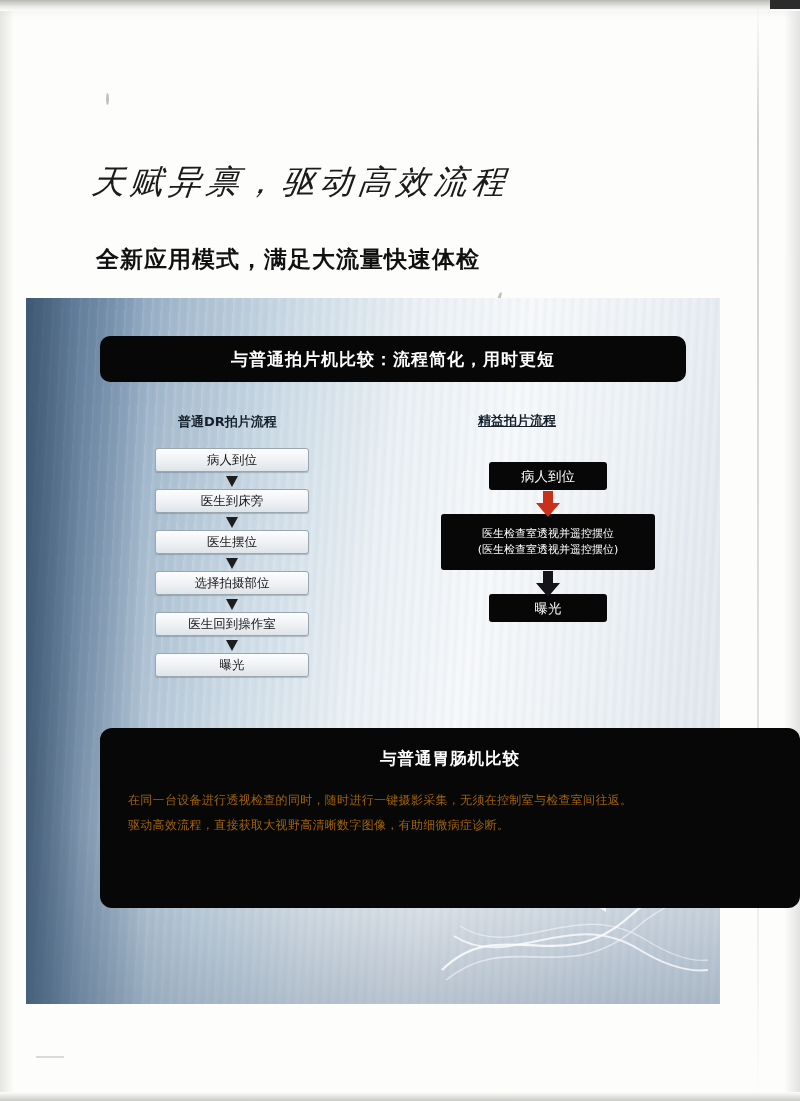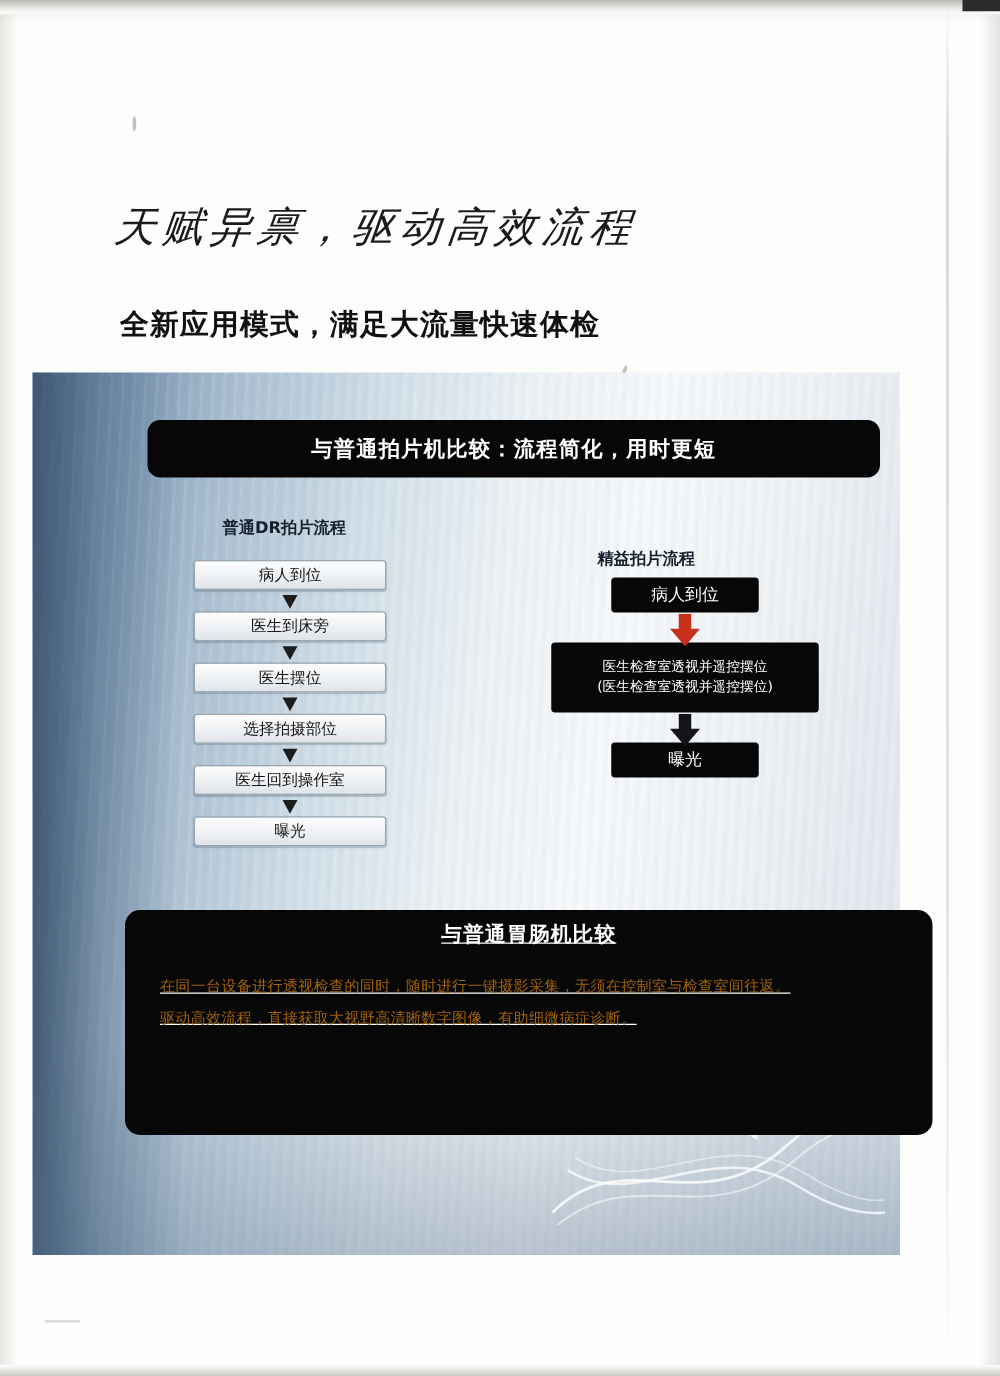--- a/index.html
+++ b/index.html
@@ -133,33 +133,32 @@
     height: 46px;
     background: #070707;
     border-radius: 10px;
     color: #ffffff;
     font-size: 17px;
     font-weight: bold;
     display: flex;
     align-items: center;
     justify-content: center;
     letter-spacing: 1px;
-    margin-left: 18px;
   }
 
   
   .col-head {
     position: absolute;
     font-size: 13px;
     font-weight: bold;
     color: #14202b;
     white-space: nowrap;
   }
   .col-head.left  { left: 178px; top: 413px; }
-  .col-head.right { left: 478px; top: 438px; }
+  .col-head.right { left: 478px; top: 412px; text-decoration: underline; }
 
   
   .flow-left { position: absolute; left: 155px; top: 448px; width: 154px; }
   .fl-box {
     position: relative;
     width: 152px;
     height: 22px;
     margin-bottom: 17px;
     background: linear-gradient(180deg,#fdfdfd 0%, #eef1f4 55%, #dfe4e9 100%);
     border: 1px solid #9aa6b0;
@@ -218,28 +217,27 @@
     transform: translateX(-50%);
     width: 26px;
     height: 26px;
   }
 
   
   .note-card {
     position: absolute;
     left: 100px;
     top: 728px;
-    width: 646px;
+    width: 700px;
     height: 180px;
     background: #070707;
     border-radius: 12px;
     color: #ffffff;
     box-sizing: border-box;
-    padding: 9px 28px;
-    text-decoration: underline;
+    padding: 20px 28px;
   }
   .note-title {
     text-align: center;
     font-size: 16.5px;
     font-weight: bold;
     letter-spacing: 1px;
     margin-bottom: 18px;
   }
   .note-line {
     font-size: 12px;

